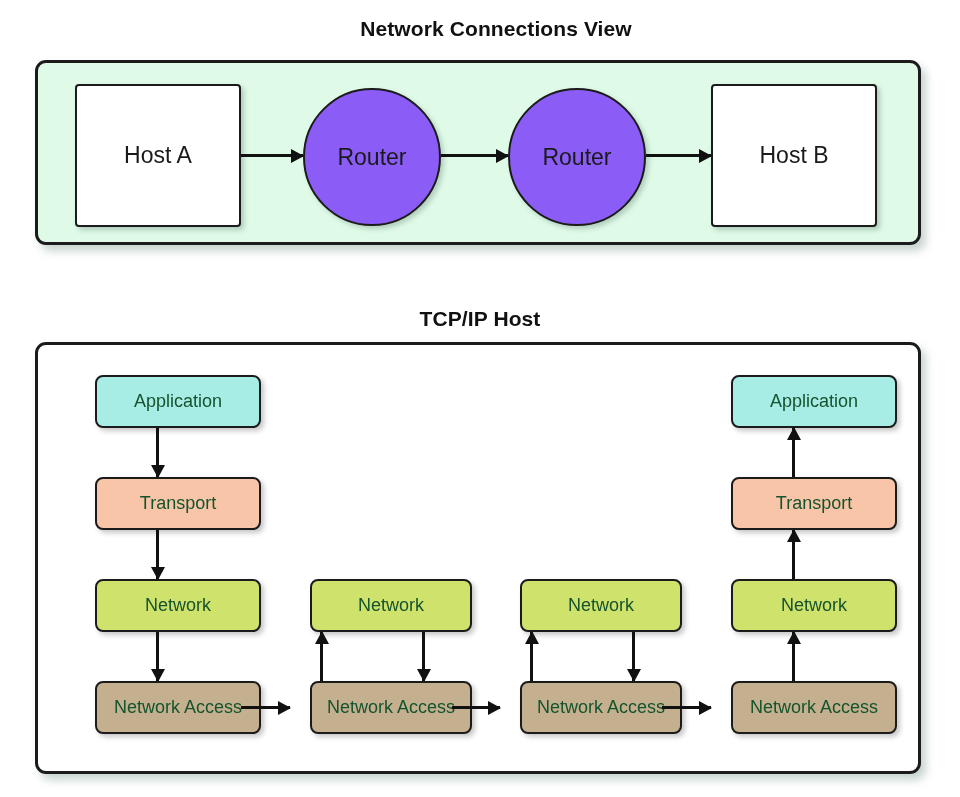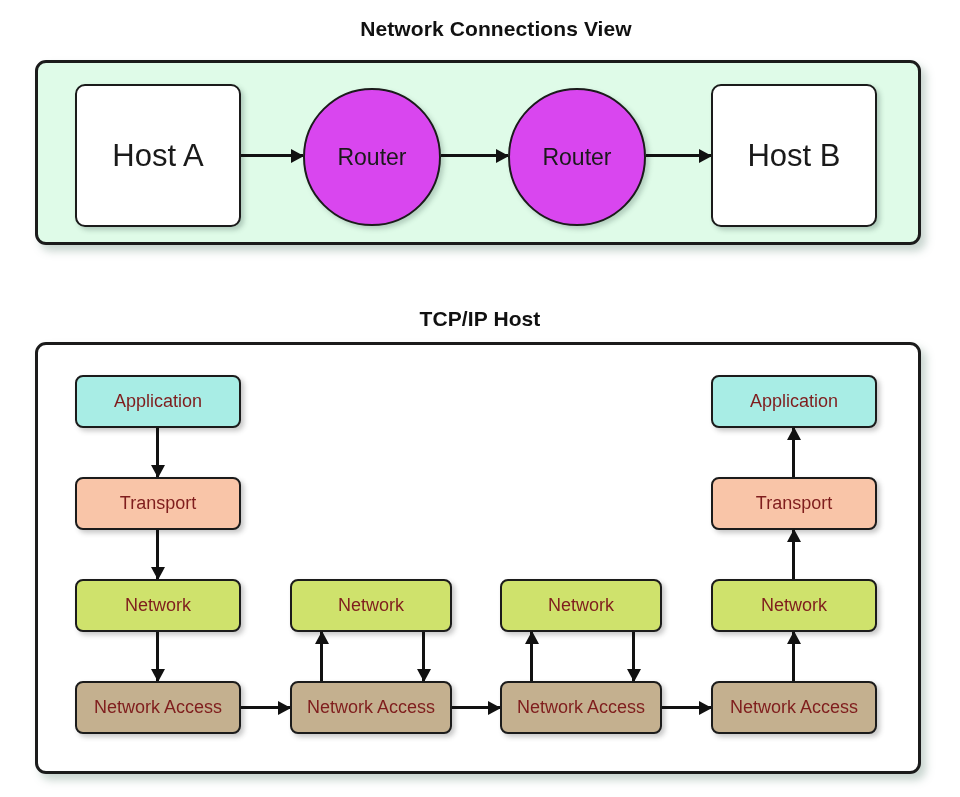--- a/index.html
+++ b/index.html
@@ -54,35 +54,35 @@
     left: 35px;  top: 342px;
     width: 886px; height: 432px;
     background: #ffffff;
   }
 
   
   .host-box {
     position: absolute;
     background: #ffffff;
     border: 2.5px solid #1b1b1b;
-    border-radius: 10px;
+    border-radius: 4px;
     box-sizing: border-box;
     display: flex;
     align-items: center;
     justify-content: center;
-    font-size: 31px;
+    font-size: 23px;
     color: #1a1a1a;
     box-shadow: 3px 3px 5px rgba(60,90,80,0.30);
   }
   #node-host-a { left: 75px;  top: 84px; width: 166px; height: 143px; }
   #node-host-b { left: 711px; top: 84px; width: 166px; height: 143px; }
 
   .router-circle {
     position: absolute;
-    background: #d946ef;
+    background: #8b5cf6;
     border: 2.5px solid #1b1b1b;
     border-radius: 50%;
     box-sizing: border-box;
     display: flex;
     align-items: center;
     justify-content: center;
     font-size: 23px;
     color: #1a1a1a;
     box-shadow: 3px 3px 5px rgba(60,90,80,0.28);
   }
@@ -113,23 +113,24 @@
   
   .layer-box {
     position: absolute;
     border: 2.5px solid #1b1b1b;
     border-radius: 8px;
     box-sizing: border-box;
     display: flex;
     align-items: center;
     justify-content: center;
     font-size: 18px;
-    color: #7f1d1d;
+    color: #14532d;
     white-space: nowrap;
     box-shadow: 3px 3px 5px rgba(70,70,70,0.30);
+    margin-left: 20px;
   }
 
   
   .v-arrow {
     position: absolute;
     width: 3px;
     background: #111111;
   }
   .v-arrow.down::after {
     content: "";

